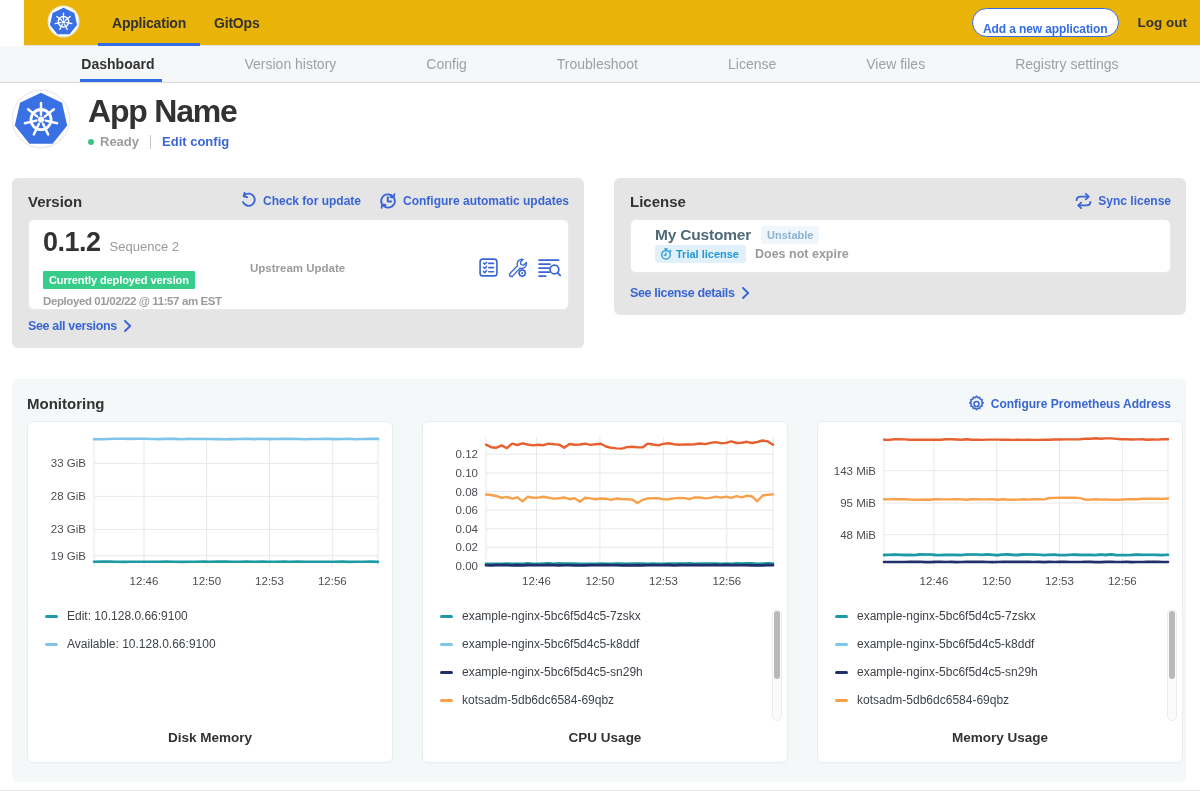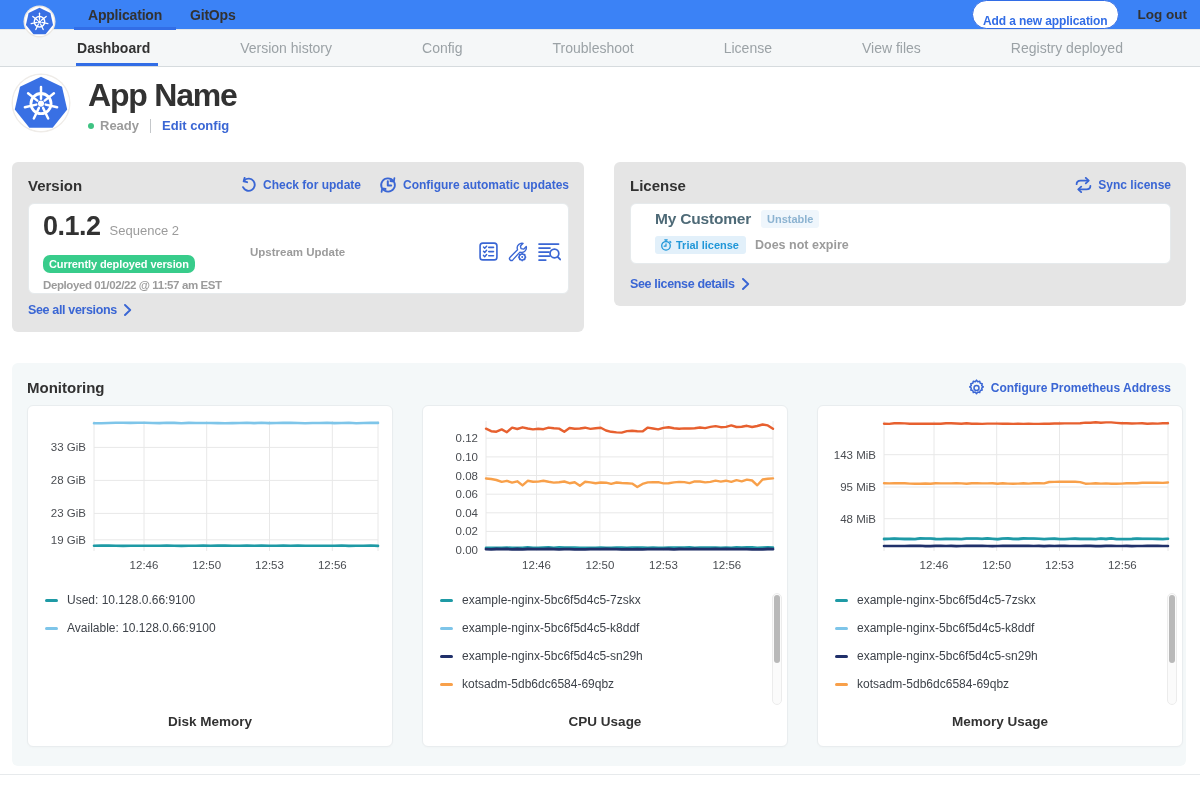--- a/index.html
+++ b/index.html
@@ -2,21 +2,21 @@
 <html><head>
 <meta charset="utf-8">
 <title>App Name Dashboard</title>
 <style>
 * { margin:0; padding:0; box-sizing:border-box; }
 html,body { width:1200px; height:796px; overflow:hidden; }
 body { font-family:"Liberation Sans","DejaVu Sans",sans-serif; background:#ffffff; color:#323232; }
 svg { display:block; }
 
 
-.navbar { height:30px; background:#3b82f6; border-bottom:1px solid #e3e6e8; display:flex; align-items:stretch; position:relative; }
+.navbar { height:46px; background:#eab308; border-bottom:1px solid #e3e6e8; display:flex; align-items:stretch; position:relative;margin-left:24px; }
 .nav-logo { width:29px; height:29px; border-radius:50%; margin:7px 0 0 25px; background:#fff; box-shadow:0 0 0 1.5px #ebe8e3; display:flex; align-items:center; justify-content:center; flex:none; }
 .nav-tabs { display:flex; margin-left:20px; }
 .nav-tab { display:flex; align-items:center; padding:0 14px; font-size:14px; font-weight:700; letter-spacing:-.2px; color:#323232; position:relative; cursor:pointer; }
 .nav-tab.active:after { content:""; position:absolute; left:0; right:0; bottom:-1px; height:3px; background:#326de6; }
 .nav-right { margin-left:auto; display:flex; align-items:center; }
 .btn-outline { height:29px; margin-top:-1px; padding:13px 10px; letter-spacing:-.2px; border:1px solid #326de6; border-radius:15px; background:#fff; color:#326de6; font-size:12px; font-weight:700; letter-spacing:-.1px; font-family:inherit; cursor:pointer; }
 .logout { margin:0 13px 0 19px; font-size:13.5px; font-weight:700; color:#323232; cursor:pointer; }
 
 
 .subnav { height:37px; background:#f5f7f8; border-bottom:1px solid #d6dbde; display:flex; justify-content:center; }
@@ -37,41 +37,41 @@
 .link { color:#3a66d4; font-weight:700; cursor:pointer; }
 .edit-config { font-size:13px; }
 
 
 .cards-row { display:flex; gap:30px; margin:29px 14px 0 12px; align-items:flex-start; }
 .card { background:#e5e5e5; border-radius:6px; padding:13px 15px 15px 16px; }
 .card-version { flex:1; }
 .card-license { flex:1; }
 .card-head { display:flex; align-items:center; height:20px; }
 .card-title { font-size:15px; font-weight:700; color:#323232; }
-.card-actions { margin-left:auto; display:flex; align-items:center; gap:18px; }
+.card-actions { margin-left:auto; display:flex; align-items:flex-start; gap:18px; }
 .icon-link { display:flex; align-items:center; gap:6px; font-size:12px; color:#3a66d4; font-weight:700; cursor:pointer; }
 .card-item { background:#fff; border:1px solid #e6eaec; border-radius:6px; margin-top:8px; }
 .version-item { display:flex; align-items:center; padding:12px 7px 6px 14px; height:91px; }
 .see-link { display:flex; align-items:center; gap:5px; font-size:12.5px; letter-spacing:-.35px; margin-top:9px; width:max-content; }
 .card-license .see-link { margin-top:13px; }
 .ver-left { width:207px; flex:none; }
 .ver-number-row { display:flex; align-items:baseline; }
 .ver-number { font-size:27px; font-weight:700; color:#323232; letter-spacing:-.5px; line-height:29px; }
 .ver-seq { font-size:13px; color:#9b9b9b; margin-left:9px; }
-.ver-badge { display:inline-block; background:#38cc8b; color:#fff; font-size:11px; font-weight:700; letter-spacing:-.1px; border-radius:7px; padding:3px 6px; margin-top:14px; }
+.ver-badge { display:inline-block; background:#38cc8b; color:#fff; font-size:11px; font-weight:700; letter-spacing:-.1px; border-radius:1px; padding:3px 6px; margin-top:14px; }
 .ver-deployed { font-size:11.5px; color:#9b9b9b; font-weight:700; letter-spacing:-.4px; margin-top:6px; }
 .ver-source { font-size:11.5px; font-weight:700; color:#9b9b9b; }
 .ver-icons { margin-left:auto; display:flex; align-items:center; gap:10px; }
 .ver-icons .icon-btn { cursor:pointer; display:flex; }
 
 .license-item { padding:5px 10px 9px 24px; }
 .lic-row1 { display:flex; align-items:center; }
 .lic-customer { font-size:15.5px; font-weight:700; color:#4e6a77; letter-spacing:-.2px; line-height:20px; }
 .lic-channel { margin-left:10px; background:#eff6fc; color:#8cb3d1; font-size:11px; font-weight:700; border-radius:3px; padding:3px 6px; }
-.lic-row2 { display:flex; align-items:center; margin-top:7px; }
+.lic-row2 { display:flex; align-items:center; }
 .lic-type { display:flex; align-items:center; gap:4px; background:#e2f0fa; color:#2197d8; font-size:11px; font-weight:700; border-radius:3px; padding:3px 7px 3px 5px; }
 .lic-expiry { margin-left:9px; font-size:12.5px; font-weight:700; color:#9b9b9b; }
 
 
 .monitoring-card { background:#f4f8f9; border-radius:6px; margin:31px 14px 0 12px; padding:15px 15px 19px 15px; }
 .mon-head { display:flex; align-items:center; height:19px; }
 .mon-title { font-size:15px; font-weight:700; color:#323232; }
 .mon-configure { margin-left:auto; }
 .charts-row { display:flex; gap:29px; margin-top:8px; }
 .chart-card { flex:1; background:#fff; border:1px solid #e9edef; border-radius:6px; height:342px; display:flex; flex-direction:column; box-shadow:0 1px 2px rgba(0,0,0,.02); }
@@ -126,21 +126,21 @@
       <div class="subnav-tab">
         <span>Troubleshoot</span>
       </div>
       <div class="subnav-tab">
         <span>License</span>
       </div>
       <div class="subnav-tab">
         <span>View files</span>
       </div>
       <div class="subnav-tab">
-        <span>Registry deployed</span>
+        <span>Registry settings</span>
       </div>
     </div>
 </nav>
 
 <section class="app-header">
   <div class="app-icon">
     <svg width="56" height="56" viewBox="0 0 100 100">
       <use href="#k8s-logo"></use>
     </svg>
   </div>
@@ -317,21 +317,21 @@
           <line x1="241.5" y1="3" x2="241.5" y2="133" stroke="#e8e8e8" stroke-width="1"></line>
           <text x="241.5" y="151" text-anchor="middle" class="axis-text">12:53</text>
           <line x1="304.3" y1="3" x2="304.3" y2="133" stroke="#e8e8e8" stroke-width="1"></line>
           <text x="304.3" y="151" text-anchor="middle" class="axis-text">12:56</text>
           <polyline points="66.0,127.8 73.3,127.5 80.6,127.6 87.8,127.8 95.1,127.9 102.4,127.7 109.7,127.7 117.0,127.8 124.3,127.8 131.5,127.7 138.8,127.5 146.1,127.8 153.4,127.9 160.7,127.8 167.9,127.8 175.2,127.6 182.5,127.8 189.8,127.6 197.1,127.6 204.4,127.7 211.6,127.8 218.9,127.5 226.2,127.8 233.5,127.6 240.8,127.8 248.1,127.8 255.3,127.6 262.6,127.8 269.9,127.5 277.2,127.7 284.5,127.8 291.7,127.8 299.0,127.8 306.3,127.7 313.6,127.5 320.9,127.9 328.2,127.8 335.4,127.8 342.7,127.5 350.0,127.9" fill="none" stroke="#1e9aa5" stroke-width="2.6" stroke-linejoin="round" stroke-linecap="round"></polyline>
           <polyline points="66.0,5.2 73.3,5.2 80.6,5.0 87.8,4.8 95.1,4.8 102.4,4.9 109.7,4.8 117.0,4.8 124.3,5.0 131.5,5.1 138.8,4.8 146.1,4.9 153.4,5.2 160.7,4.9 167.9,5.0 175.2,5.0 182.5,5.0 189.8,5.1 197.1,5.2 204.4,5.1 211.6,5.0 218.9,4.8 226.2,5.1 233.5,4.8 240.8,5.1 248.1,5.0 255.3,4.9 262.6,4.9 269.9,5.0 277.2,5.2 284.5,5.0 291.7,5.0 299.0,4.8 306.3,5.1 313.6,5.0 320.9,4.8 328.2,5.2 335.4,5.0 342.7,4.9 350.0,4.9" fill="none" stroke="#7ec5e9" stroke-width="2.6" stroke-linejoin="round" stroke-linecap="round"></polyline>
         </svg>
         <div class="chart-legend">
           <div class="legend-item">
             <span class="legend-dash" style="background: rgb(30, 154, 165);"></span>
-            <span class="legend-label">Used: 10.128.0.66:9100</span>
+            <span class="legend-label">Edit: 10.128.0.66:9100</span>
           </div>
           <div class="legend-item">
             <span class="legend-dash" style="background: rgb(126, 197, 233);"></span>
             <span class="legend-label">Available: 10.128.0.66:9100</span>
           </div>
         </div>
         <div class="chart-title">Disk Memory</div>
       </div>
       <div class="chart-card">
         <svg width="364" height="170" viewBox="0 0 364 170" class="chart-svg">

